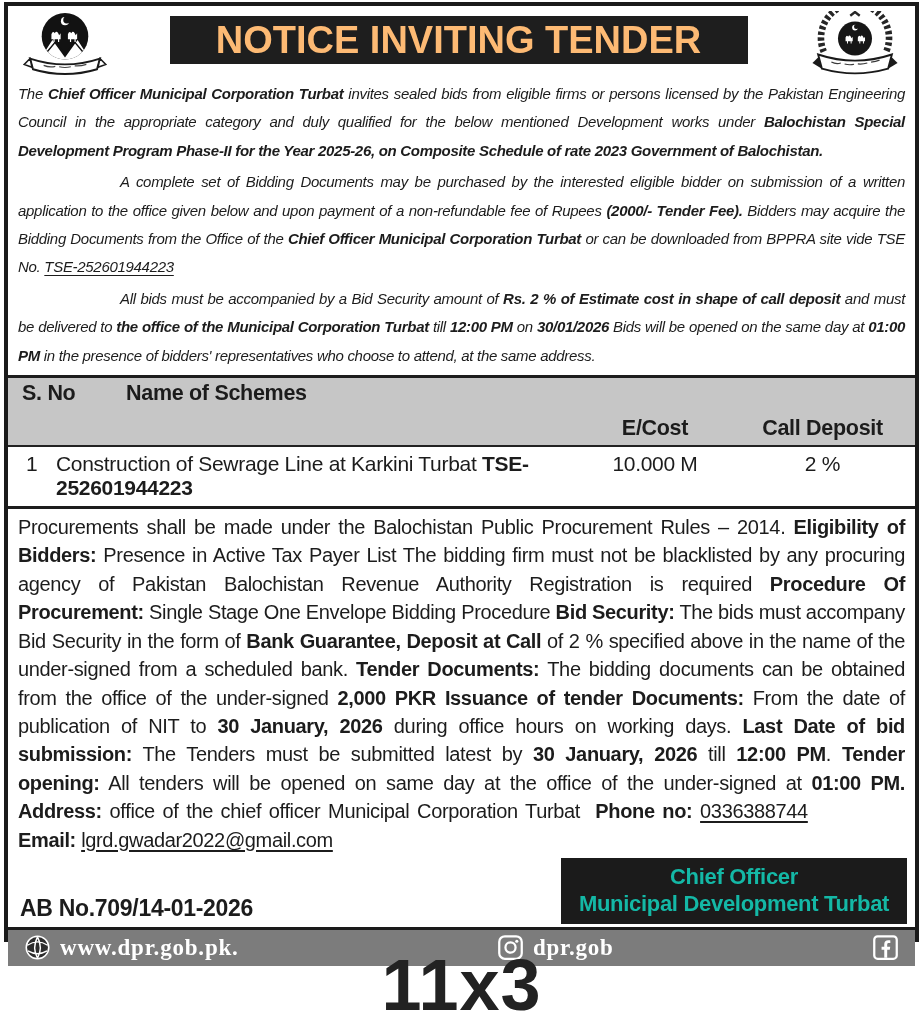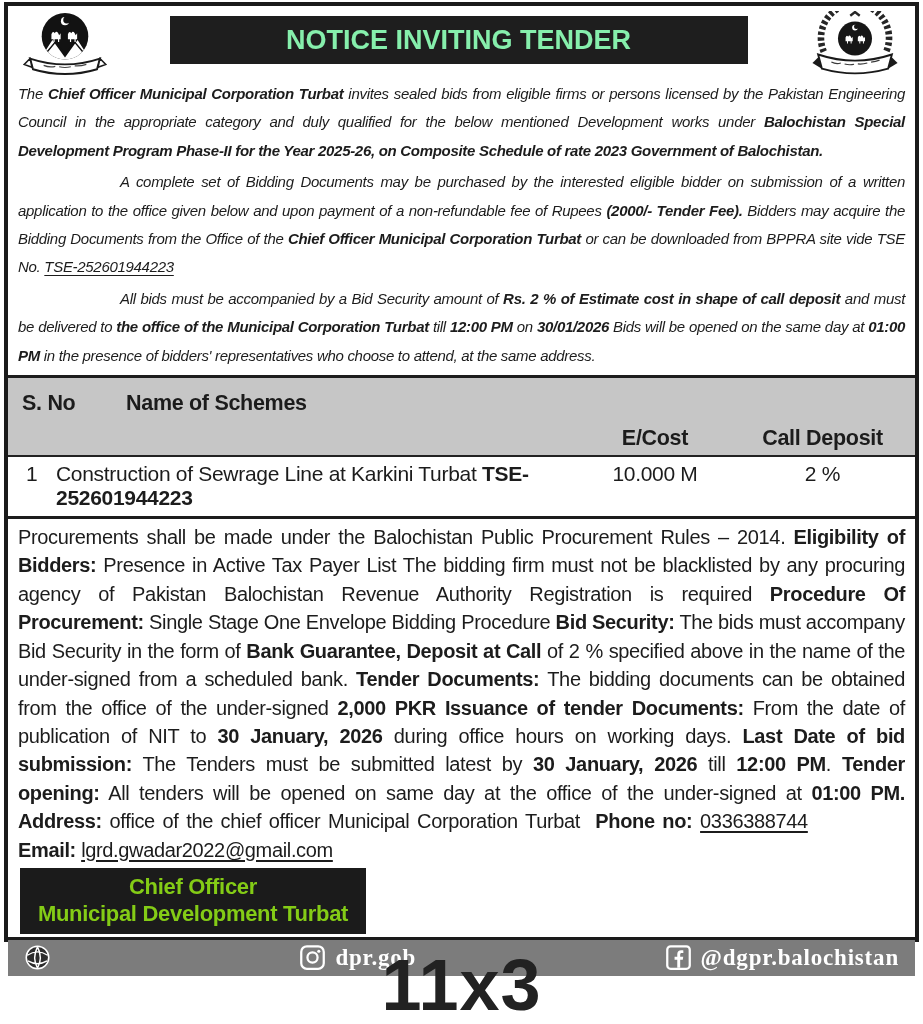--- a/index.html
+++ b/index.html
@@ -1,42 +1,42 @@
 <!DOCTYPE html>
 <html><head>
 <meta charset="utf-8">
 <style>
   html,body{margin:0;padding:0;background:#fff;}
   body{width:923px;height:1024px;font-family:"Liberation Sans",sans-serif;color:#1c1c1c;position:relative;overflow:hidden;}
   .notice-frame{margin:2px 4px 0 4px;border:4px solid #1a1a1a;background:#fff;display:flex;flex-direction:column;height:932px;}
   
   .header-row{display:flex;align-items:flex-start;padding:5px 8px 0 8px;height:66px;flex:none;}
   .emblem{flex:none;}
-  .title-box{flex:none;margin:5px auto 0 auto;width:578px;height:48px;background:#1e1e1e;color:#86efac;
-    display:flex;align-items:center;justify-content:center;font-weight:bold;font-size:27px;letter-spacing:0px;}
+  .title-box{flex:none;margin:5px auto 0 auto;width:578px;height:48px;background:#1e1e1e;color:#fdba74;
+    display:flex;align-items:center;justify-content:center;font-weight:bold;font-size:38px;letter-spacing:0px;}
   
   .doc-par{margin:3px 10px 2px 10px;font-size:15px;line-height:28.4px;text-align:justify;letter-spacing:-0.3px;font-style:italic;}
   .doc-par.indent{text-indent:102px;}
   .doc-par u, .terms u{text-underline-offset:3px;}
   
   .schemes-table{margin-top:3px;border-top:3px solid #1d1d1d;border-bottom:3px solid #1d1d1d;flex:none;}
   .t-head{display:grid;grid-template-columns:100px 1fr 150px 185px;background:#c6c6c6;border-bottom:2px solid #222;
-    font-weight:bold;font-size:21.5px;padding:13px 0 4px 0;letter-spacing:-0.3px;}
+    font-weight:bold;font-size:21.5px;padding:3px 0 4px 0;letter-spacing:-0.3px;}
   .t-head .c1{padding-left:14px;}
   .t-head .c2{padding-left:18px;}
   .t-head .c3,.t-head .c4{text-align:center;margin-top:35px;}
   .t-row{display:grid;grid-template-columns:48px 1fr 150px 185px;font-size:21px;padding:5px 0 6px 0;letter-spacing:-0.3px;background:#fff;}
   .t-row .c1{padding-left:18px;}
   .t-row .c3,.t-row .c4{text-align:center;}
   
   .terms{margin:4px 10px 2px 10px;font-size:20px;line-height:28.4px;text-align:justify;letter-spacing:-0.35px;flex:none;}
   
   .sign-row{display:flex;justify-content:space-between;align-items:flex-end;padding:2px 8px 3px 12px;margin-top:auto;flex:none;}
   .ab-no{font-weight:bold;font-size:23px;letter-spacing:-0.3px;padding-bottom:2px;}
-  .signature-box{width:338px;background:#1b1b1b;color:#84cc16;text-align:center;padding:5px 4px 7px 4px;
+  .signature-box{width:338px;background:#1b1b1b;color:#14b8a6;text-align:center;padding:5px 4px 7px 4px;
     font-weight:bold;font-size:22px;line-height:27px;letter-spacing:-0.3px;}
   
   .social-bar{border-top:3px solid #1a1a1a;background:#7c7c7c;display:flex;align-items:center;justify-content:space-between;
     padding:3px 16px;height:30px;color:#fff;font-family:"Liberation Serif",serif;font-weight:bold;font-size:23px;letter-spacing:0.8px;flex:none;}
   .social-item{display:flex;align-items:center;gap:9px;white-space:nowrap;}
   .social-item svg{display:block;}
   
   .ad-size{text-align:center;font-size:72px;font-weight:bold;letter-spacing:1px;margin-top:2px;color:#222;
     font-family:"Liberation Sans",sans-serif;}
 </style>
@@ -110,51 +110,52 @@
       <div class="c1">1</div>
       <div class="c2"><span>Construction of Sewrage Line at Karkini Turbat </span><span style="font-weight: bold;">TSE-252601944223</span></div>
       <div class="c3">10.000 M</div>
       <div class="c4">2 %</div>
     </div>
   </div>
 
   <p class="terms"><span>Procurements shall be made under the Balochistan Public Procurement Rules – 2014. </span><span style="font-weight: bold;">Eligibility of Bidders:</span><span> Presence in Active Tax Payer List The bidding firm must not be blacklisted by any procuring agency of Pakistan Balochistan Revenue Authority Registration is required </span><span style="font-weight: bold;">Procedure Of Procurement:</span><span> Single Stage One Envelope Bidding Procedure </span><span style="font-weight: bold;">Bid Security:</span><span> The bids must accompany Bid Security in the form of </span><span style="font-weight: bold;">Bank Guarantee, Deposit at Call</span><span> of 2 % specified above in the name of the under-signed from a scheduled bank. </span><span style="font-weight: bold;">Tender Documents:</span><span> The bidding documents can be obtained from the office of the under-signed </span><span style="font-weight: bold;">2,000 PKR Issuance of tender Documents:</span><span> From the date of publication of NIT to </span><span style="font-weight: bold;">30 January, 2026</span><span> during office hours on working days. </span><span style="font-weight: bold;">Last Date of bid submission:</span><span> The Tenders must be submitted latest by </span><span style="font-weight: bold;">30 January, 2026</span><span> till </span><span style="font-weight: bold;">12:00 PM</span><span>. </span><span style="font-weight: bold;">Tender opening:</span><span> All tenders will be opened on same day at the office of the under-signed at </span><span style="font-weight: bold;">01:00 PM. Address:</span><span> office of the chief officer Municipal Corporation Turbat&nbsp; </span><span style="font-weight: bold;">Phone no:</span><span> </span><u>0336388744</u><span>&nbsp;&nbsp;&nbsp;&nbsp;&nbsp;&nbsp;&nbsp;&nbsp;&nbsp;&nbsp;&nbsp;&nbsp;&nbsp; </span><span style="font-weight: bold;">Email:</span><span> </span><u>lgrd.gwadar2022@gmail.com</u></p>
 
   <div class="sign-row">
+    <div class="ab-no">AB No.709/14-01-2026</div>
     <div class="signature-box">
       <div>Chief Officer</div>
       <div>Municipal Development Turbat</div>
     </div>
   </div>
 
   <div class="social-bar">
     <div class="social-item">
       <span>
         <svg width="27" height="27" viewBox="0 0 24 24">
           <circle cx="12" cy="12" r="10" fill="#2d2d2d" stroke="#fff" stroke-width="1.4"></circle>
           <path d="M3 10 Q12 4 21 10 M3.5 15 Q12 20 20.5 15 M12 2.5 Q7 12 12 21.5 M12 2.5 Q17 12 12 21.5" fill="none" stroke="#fff" stroke-width="1.3"></path>
         </svg>
       </span>
+      <span>www.dpr.gob.pk.</span>
     </div>
     <div class="social-item">
       <span>
         <svg width="27" height="27" viewBox="0 0 24 24">
           <rect x="2" y="2" width="20" height="20" rx="5" fill="none" stroke="#fff" stroke-width="2"></rect>
           <circle cx="12" cy="12" r="4.5" fill="none" stroke="#fff" stroke-width="2"></circle>
           <circle cx="17.6" cy="6.4" r="1.4" fill="#fff"></circle>
         </svg>
       </span>
       <span>dpr.gob</span>
     </div>
     <div class="social-item">
       <span>
         <svg width="27" height="27" viewBox="0 0 24 24">
           <rect x="2" y="2" width="20" height="20" rx="3" fill="none" stroke="#fff" stroke-width="2"></rect>
           <path fill="#fff" d="M13.5 21v-7h2.3l.4-2.7h-2.7V9.5c0-.8.3-1.4 1.4-1.4h1.4V5.7c-.3 0-1.1-.1-2-.1-2 0-3.4 1.2-3.4 3.5v2.2H8.5V14h2.4v7h2.6z"></path>
         </svg>
       </span>
-      <span>@dgpr.balochistan</span>
     </div>
   </div>
 
 </div>
 
 <div class="ad-size">11x3</div>
 
 </body></html>

